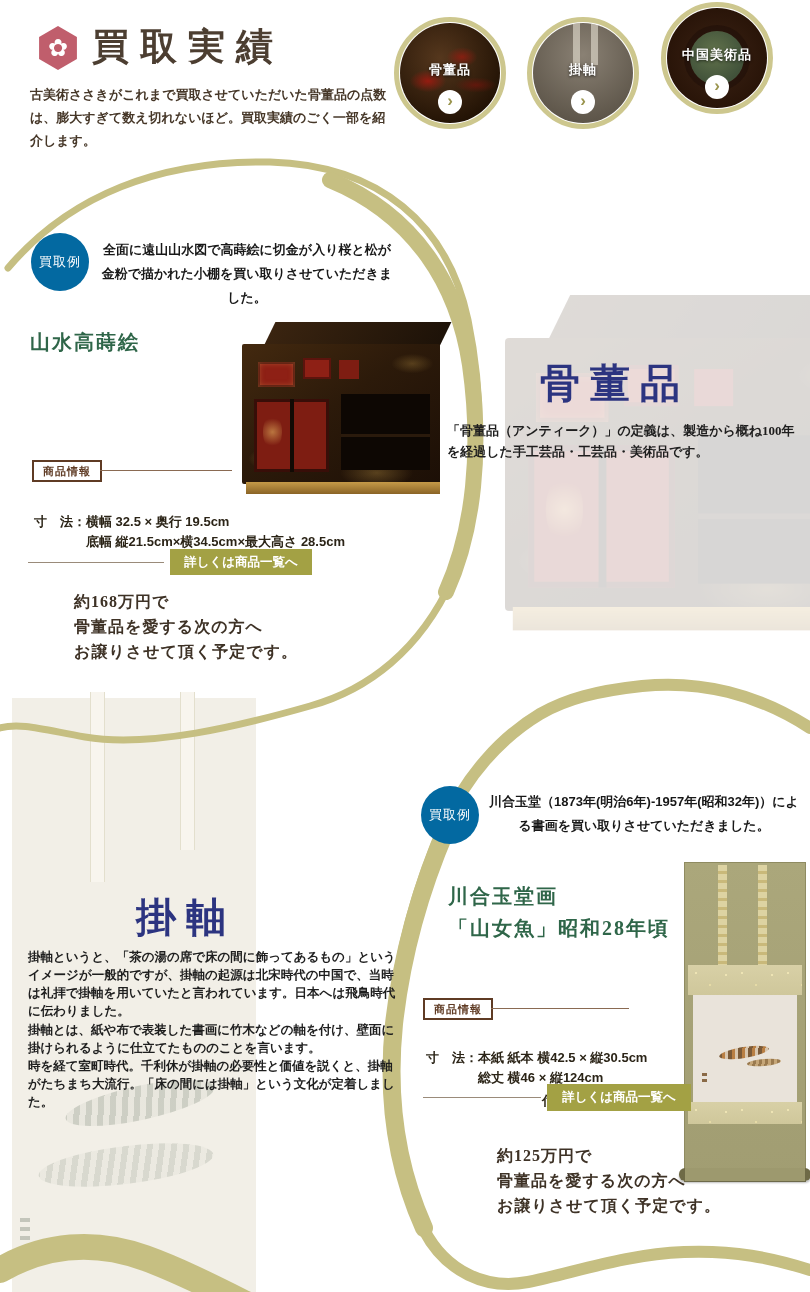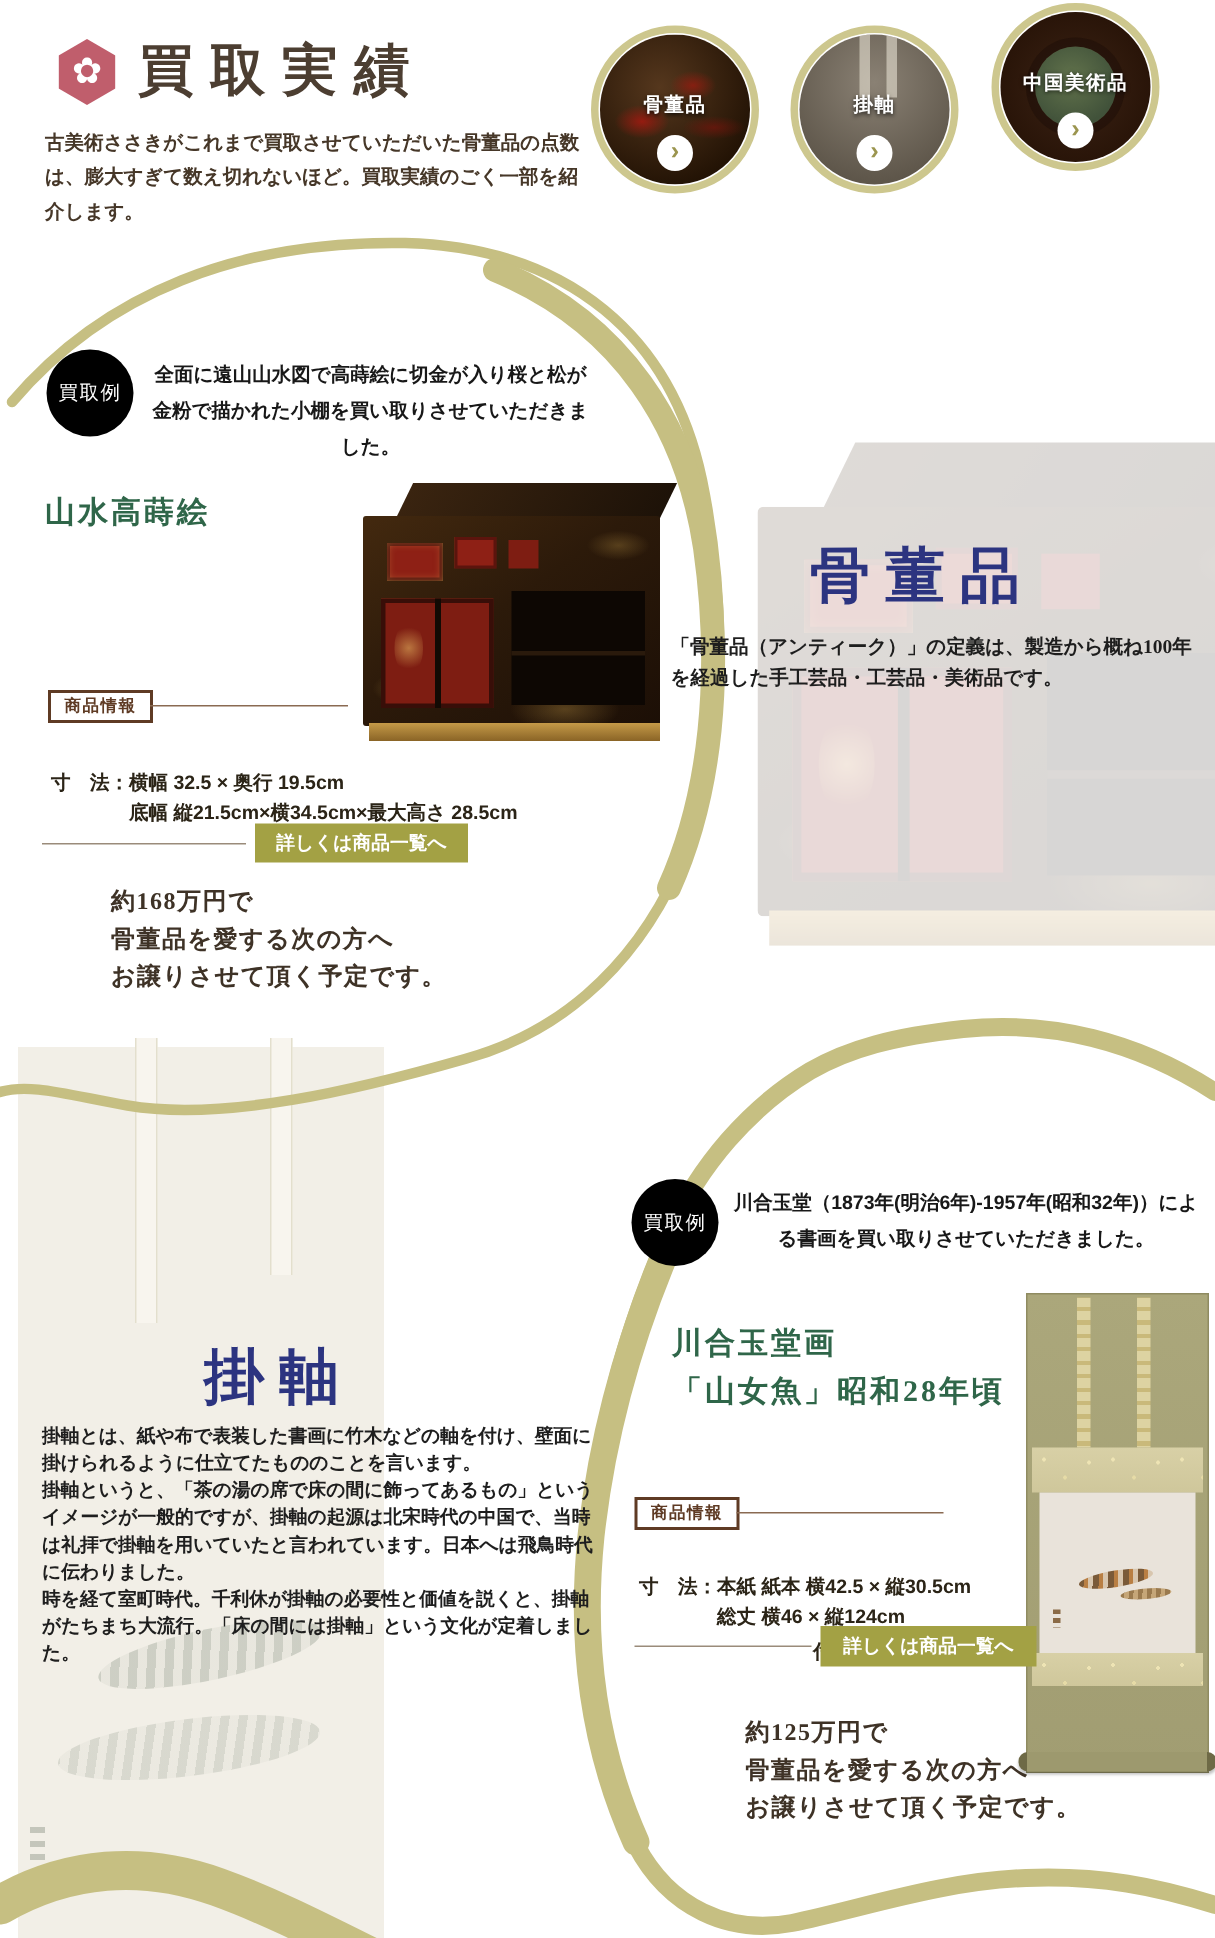--- a/index.html
+++ b/index.html
@@ -37,21 +37,21 @@
      background:radial-gradient(circle at 45% 40%, #62734c, #41523a 70%);
      box-shadow:0 0 0 6px rgba(20,10,5,.35);}
   .navc-label{position:absolute;left:0;top:44px;width:100%;text-align:center;color:#fff;z-index:3;
      font-family:"Liberation Sans",sans-serif;font-weight:700;font-size:13px;letter-spacing:1px;
      text-shadow:0 1px 3px rgba(0,0,0,.75);}
   .navc-arrow{position:absolute;left:50%;bottom:15px;transform:translateX(-50%);width:24px;height:24px;z-index:3;
      border-radius:50%;background:#fff;color:#9b954f;text-align:center;
      font-family:"Liberation Sans",sans-serif;font-weight:700;font-size:17px;line-height:22px;}
 
   
-  .badge{width:58px;height:58px;border-radius:50%;background:#000000;color:#fff;z-index:3;
+  .badge{width:58px;height:58px;border-radius:50%;background:#0369a1;color:#fff;z-index:3;
      display:flex;align-items:center;justify-content:center;
      font-family:"Liberation Sans",sans-serif;font-size:13px;letter-spacing:1px;}
 
   .lead{z-index:2;font-family:"Liberation Sans",sans-serif;font-weight:700;font-size:13px;line-height:1.85;color:#181818;text-align:center;}
   .ptitle{z-index:2;font-weight:600;font-size:20px;line-height:1.6;color:#2f6649;letter-spacing:2px;}
 
   .info-tag{z-index:2;border:2px solid #5f3b24;color:#5f3b24;background:#fff;display:inline-block;
      font-family:"Liberation Sans",sans-serif;font-weight:700;font-size:11px;line-height:1;
      padding:4px 9px 3px;letter-spacing:1px;}
   .info-line{z-index:2;height:1px;background:#8a6a52;}
@@ -236,22 +236,22 @@
     <div>お譲りさせて頂く予定です。</div>
   </div>
 
   <div class="abs cat-title" style="left:450px;top:356px;width:330px;">骨董品</div>
   <div class="abs cat-desc d1" style="left:447px;top:420px;width:358px;">
     <p>「骨董品（アンティーク）」の定義は、製造から概ね100年を経過した手工芸品・工芸品・美術品です。</p>
   </div>
 
   <div class="abs cat-title" style="left:96px;top:890px;width:180px;">掛軸</div>
   <div class="abs cat-desc d2" style="left:28px;top:948px;width:372px;">
+    <p>掛軸というと、「茶の湯の席で床の間に飾ってあるもの」というイメージが一般的ですが、掛軸の起源は北宋時代の中国で、当時は礼拝で掛軸を用いていたと言われています。日本へは飛鳥時代に伝わりました。</p>
     <p>掛軸とは、紙や布で表装した書画に竹木などの軸を付け、壁面に掛けられるように仕立てたもののことを言います。</p>
-    <p>掛軸というと、「茶の湯の席で床の間に飾ってあるもの」というイメージが一般的ですが、掛軸の起源は北宋時代の中国で、当時は礼拝で掛軸を用いていたと言われています。日本へは飛鳥時代に伝わりました。</p>
     <p>時を経て室町時代。千利休が掛軸の必要性と価値を説くと、掛軸がたちまち大流行。「床の間には掛軸」という文化が定着しました。</p>
   </div>
 
   <div class="abs badge" style="left:421px;top:786px;">買取例</div>
   <div class="abs lead" style="left:487px;top:790px;width:314px;">川合玉堂（1873年(明治6年)-1957年(昭和32年)）による書画を買い取りさせていただきました。</div>
 
   <div class="abs ptitle" style="left:448px;top:880px;">
     <div>川合玉堂画</div>
     <div>「山女魚」昭和28年頃</div>
   </div>

